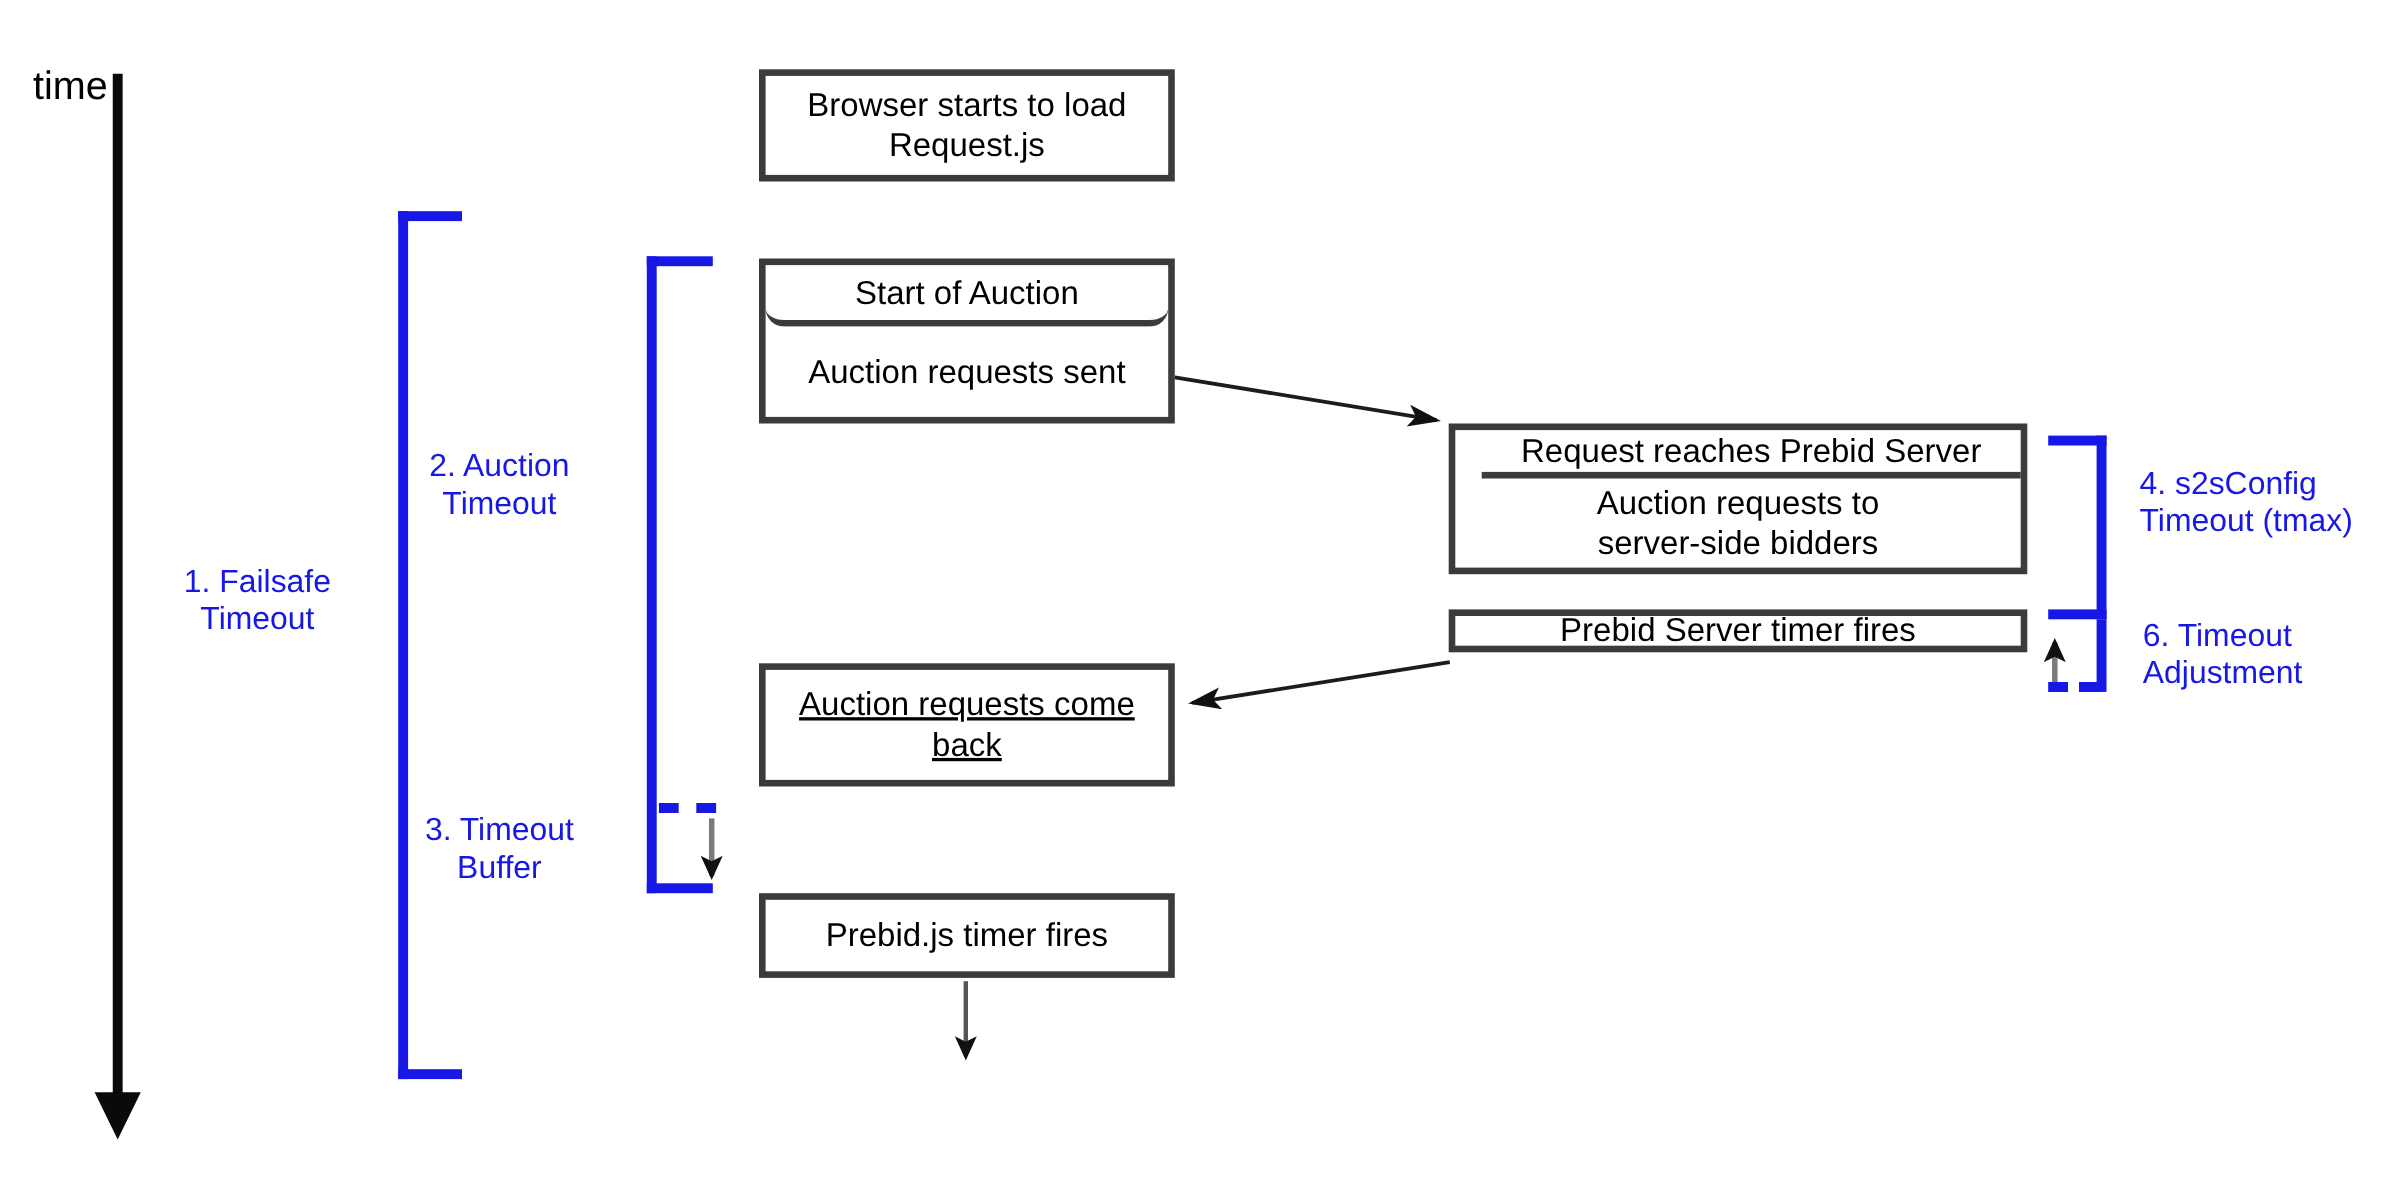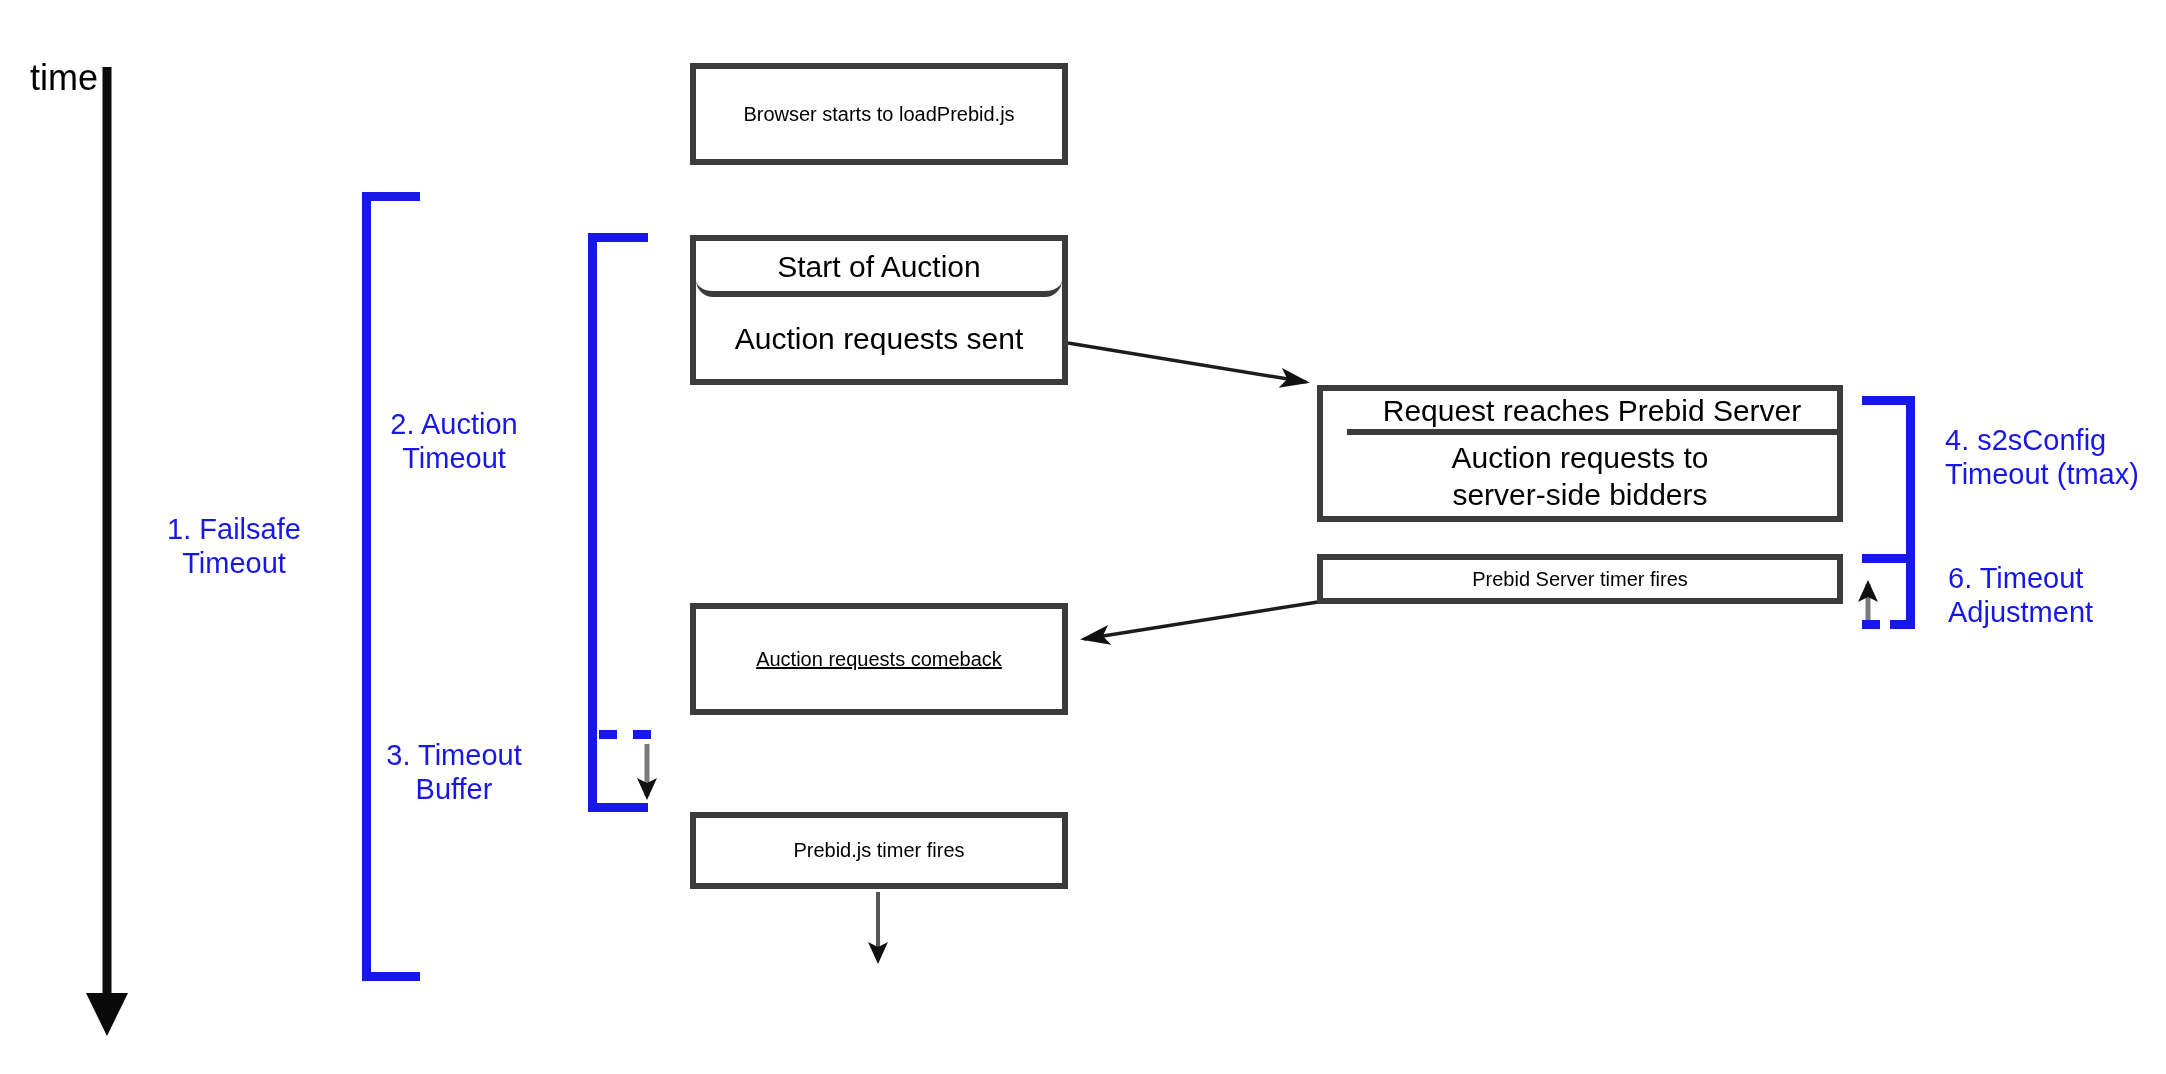--- a/index.html
+++ b/index.html
@@ -9,23 +9,23 @@
     background:#ffffff;
     font-family:"Liberation Sans", sans-serif;
     color:#000;
     overflow:hidden;
   }
   .box{
     position:absolute;
     box-sizing:border-box;
     border:6px solid #3b3b3b;
     background:#ffffff;
-    display:flex;flex-direction:row;
+    display:flex;flex-direction:column;
     align-items:center;justify-content:center;
-    font-size:20px;line-height:37px;text-align:center;
+    font-size:30px;line-height:37px;text-align:center;
   }
   .stack{
     position:absolute;
     box-sizing:border-box;
     border:6px solid #3b3b3b;
     background:#ffffff;
     display:flex;flex-direction:column;
   }
   .stack .row{
     box-sizing:border-box;
@@ -114,21 +114,21 @@
     <div>Timeout (tmax)</div>
   </div>
 
   <div class="blabel l" style="left:1948px;top:561px;">
     <div>6. Timeout</div>
     <div>Adjustment</div>
   </div>
 
   <div class="box" style="left:690px;top:63px;width:378px;height:102px;">
     <div>Browser starts to load</div>
-    <div>Prebid.js</div>
+    <div>Request.js</div>
   </div>
 
   <div class="stack" style="left:690px;top:235px;width:378px;height:150px;">
     <div class="row first" style="height:56px;border-radius:17px;">
       <div>Start of Auction</div>
     </div>
     <div class="row rest">
       <div>Auction requests sent</div>
     </div>
   </div>
@@ -146,17 +146,17 @@
   <div class="stack" style="left:1317px;top:385px;width:526px;height:137px;">
     <div class="row first" style="height:44px;margin-left:24px;">
       <div>Request reaches Prebid Server</div>
     </div>
     <div class="row rest">
       <div>Auction requests to</div>
       <div>server-side bidders</div>
     </div>
   </div>
 
-  <div class="box" style="left:1317px;top:554px;width:526px;height:50px;justify-content:center;">
+  <div class="box" style="left:1317px;top:554px;width:526px;height:39px;justify-content:center;">
     <div>Prebid Server timer fires</div>
   </div>
 
 </div>
 
 </body></html>

